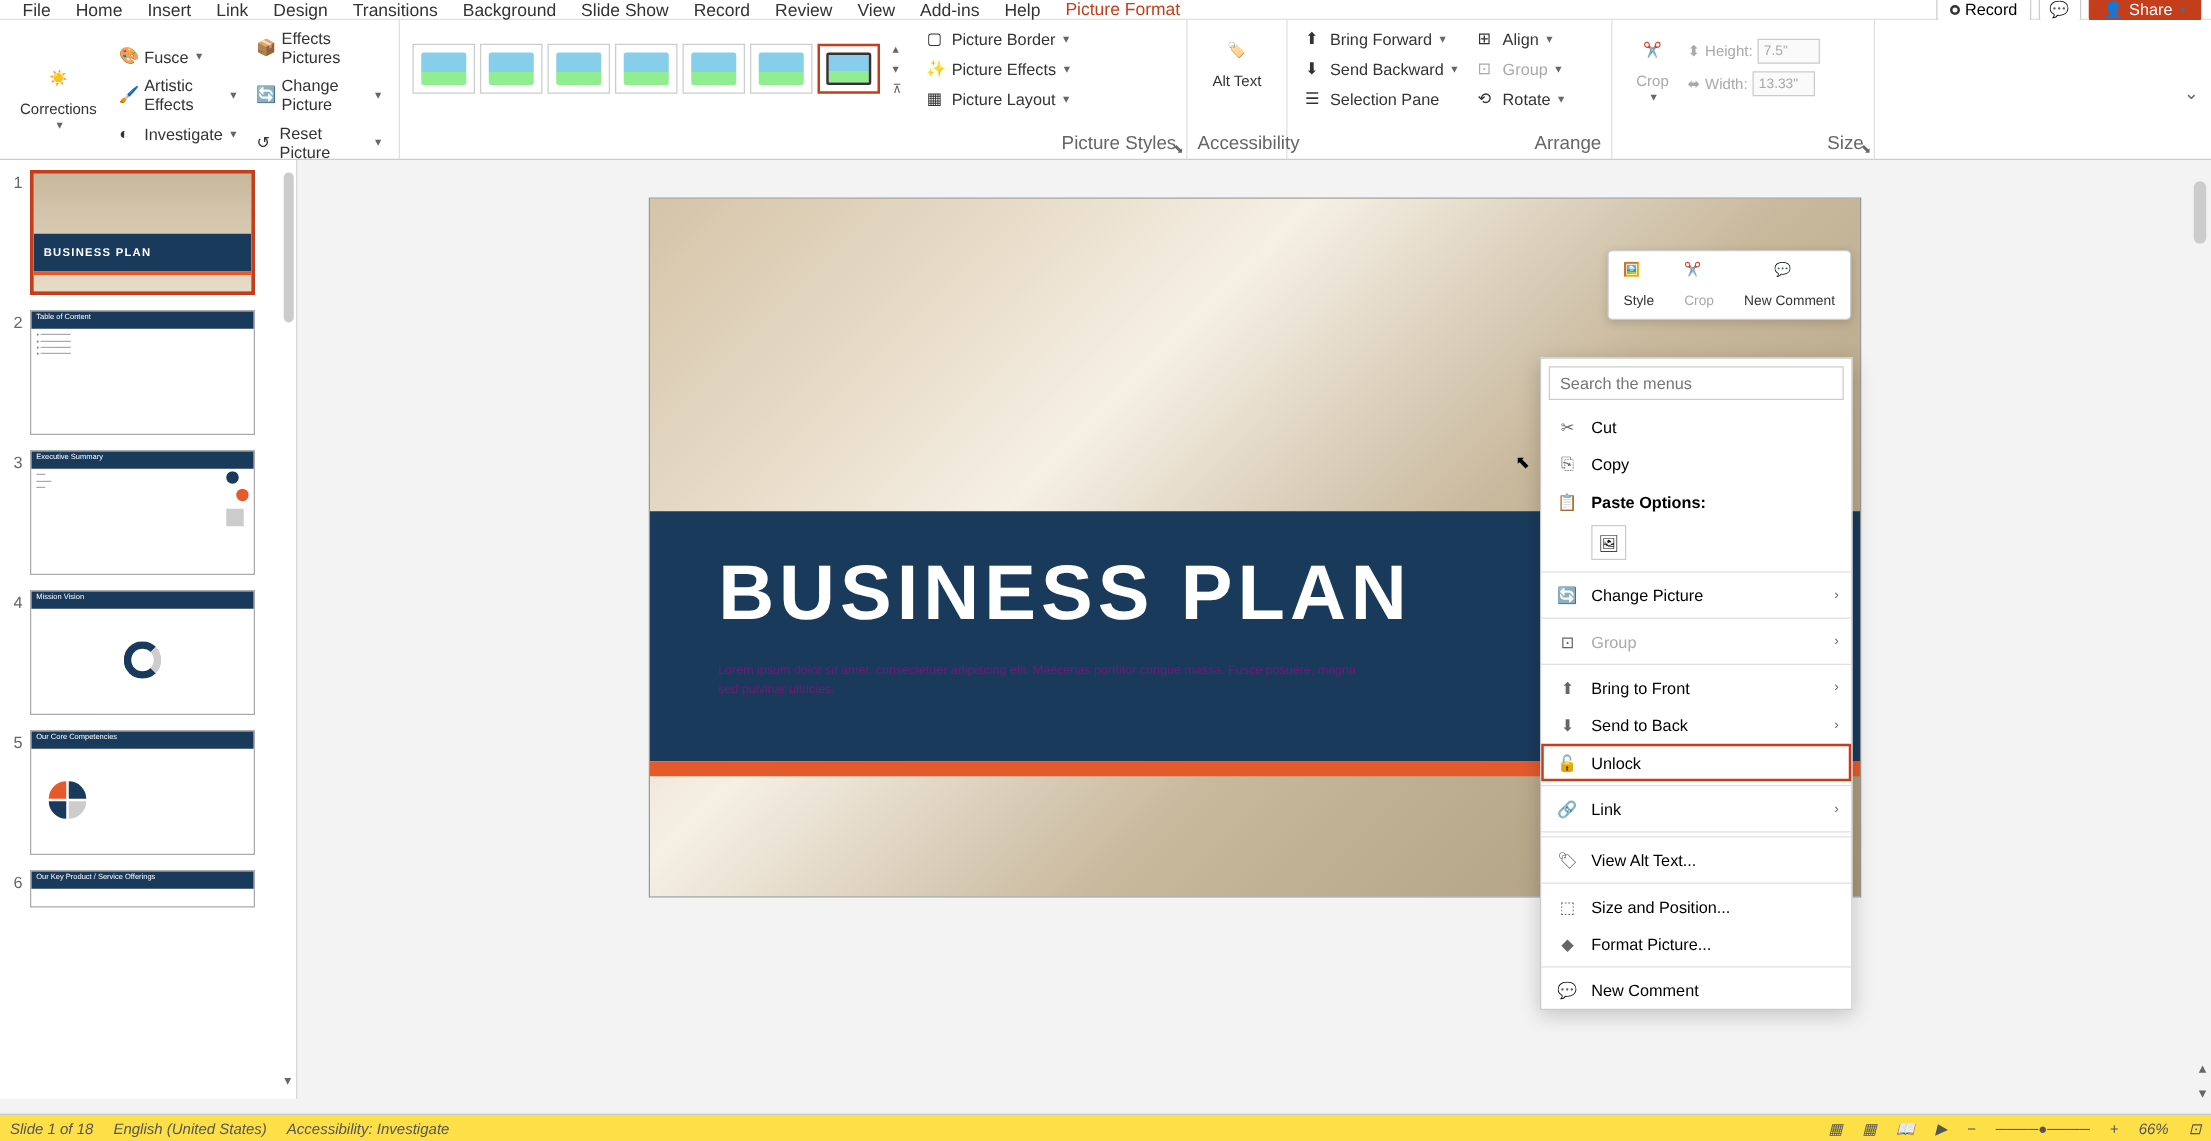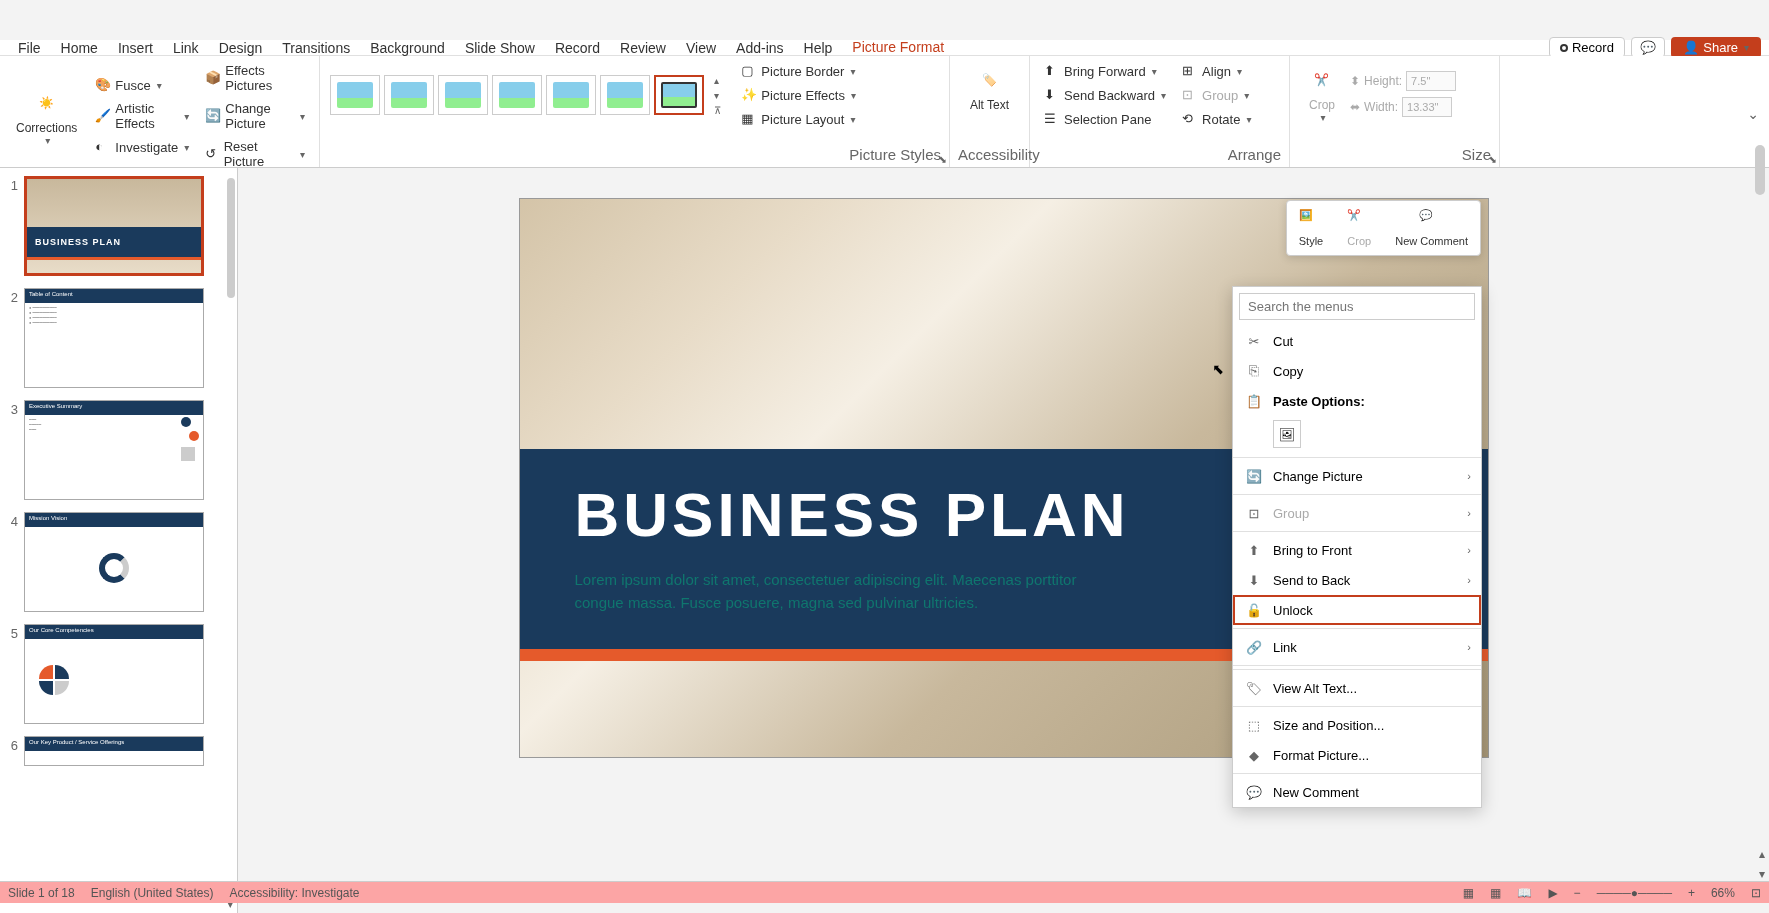--- a/index.html
+++ b/index.html
@@ -1,19 +1,19 @@
 <!DOCTYPE html>
 <html><head>
 <meta charset="utf-8">
 <style>
 * { margin: 0; padding: 0; box-sizing: border-box; font-family: "Segoe UI", Arial, sans-serif; }
 body { background: #f3f3f3; width: 1769px; height: 913px; overflow: hidden; position: relative; }
 
 
-.menubar { display: flex; align-items: center; background: #fff; height: 16px; padding: 0 8px; border-bottom: 1px solid #e0e0e0; margin-top: 40px; }
+.menubar { display: flex; align-items: center; background: #fff; height: 16px; padding: 0 8px; border-bottom: 1px solid #e0e0e0; }
 .menubar .tab { padding: 4px 10px; font-size: 14px; color: #333; cursor: pointer; }
 .menubar .tab.active { color: #c43e1c; border-bottom: 2px solid #c43e1c; font-weight: 500; }
 .menubar .spacer { flex: 1; }
 .menubar .right-controls { display: flex; gap: 6px; align-items: center; }
 .rec-btn { border: 1px solid #ccc; border-radius: 4px; padding: 2px 10px; font-size: 13px; display: flex; align-items: center; gap: 4px; background: #fff; }
 .rec-dot { width: 8px; height: 8px; border-radius: 50%; border: 2px solid #333; display: inline-block; }
 .comment-btn { border: 1px solid #ccc; border-radius: 4px; padding: 2px 8px; font-size: 13px; background: #fff; }
 .share-btn { background: #c43e1c; color: #fff; border: none; border-radius: 4px; padding: 3px 12px; font-size: 13px; display: flex; align-items: center; gap: 4px; }
 
 
@@ -43,21 +43,21 @@
 .slide-thumb { width: 180px; height: 100px; border: 1px solid #aaa; background: #fff; position: relative; overflow: hidden; cursor: pointer; }
 .slide-thumb.active { border: 3px solid #c43e1c; }
 .thumb-scroll { position: absolute; right: 2px; top: 10px; width: 8px; height: 120px; background: #ccc; border-radius: 4px; }
 
 
 .canvas-area { flex: 1; display: flex; align-items: flex-start; justify-content: center; padding: 30px 20px; position: relative; background: #f3f3f3; }
 .slide { width: 970px; height: 560px; background: #fff; border: 1px solid #999; position: relative; overflow: hidden; }
 .slide-bg { position: absolute; inset: 0; background: linear-gradient(135deg, #d4c4a8 0%, #e8dcc8 20%, #f5efe4 35%, #c8b89c 60%, #a89878 100%); }
 .slide-band { position: absolute; left: 0; right: 0; top: 250px; height: 200px; background: #1a3a5c; }
 .slide-title { position: absolute; top: 280px; left: 55px; font-size: 62px; font-weight: 900; color: #fff; letter-spacing: 4px; }
-.slide-sub { position: absolute; top: 370px; left: 55px; width: 520px; font-size: 15px; color: #0f766e; line-height: 1.5; }
+.slide-sub { position: absolute; top: 370px; left: 55px; width: 520px; font-size: 10px; color: #701a75; line-height: 1.5; }
 .slide-orange { position: absolute; left: 0; right: 0; top: 450px; height: 12px; background: #e55a2b; }
 
 
 .mini-toolbar { position: absolute; top: 200px; right: 288px; background: #fff; border: 1px solid #ccc; border-radius: 4px; box-shadow: 0 2px 8px rgba(0,0,0,0.15); display: flex; padding: 4px; gap: 8px; z-index: 20; }
 .mini-btn { display: flex; flex-direction: column; align-items: center; padding: 4px 8px; font-size: 11px; color: #333; cursor: pointer; }
 .mini-btn.disabled { color: #aaa; }
 .mini-btn .icon { width: 24px; height: 24px; margin-bottom: 2px; }
 
 
 .context-menu { position: absolute; top: 286px; right: 287px; width: 250px; background: #fff; border: 1px solid #ccc; box-shadow: 0 4px 16px rgba(0,0,0,0.2); z-index: 30; font-size: 13px; }
@@ -73,21 +73,21 @@
 
 
 .cursor-mock { position: absolute; top: 361px; right: 545px; font-size: 14px; color: #000; z-index: 25; }
 
 
 .vscroll { position: absolute; right: 4px; top: 145px; width: 10px; height: 50px; background: #ccc; border-radius: 5px; }
 .nav-arrows { position: absolute; right: 2px; bottom: 30px; display: flex; flex-direction: column; gap: 2px; }
 .nav-arrows span { font-size: 12px; color: #666; cursor: pointer; padding: 2px; }
 
 
-.statusbar { position: absolute; bottom: 10px; left: 0; right: 0; height: 22px; background: #fca5a5; border-top: 1px solid #ccc; display: flex; align-items: center; font-size: 12px; color: #555; padding: 0 8px; gap: 16px; }
+.statusbar { position: absolute; bottom: 0; left: 0; right: 0; height: 22px; background: #fde047; border-top: 1px solid #ccc; display: flex; align-items: center; font-size: 12px; color: #555; padding: 0 8px; gap: 16px; font-style: italic; }
 .statusbar .spacer { flex: 1; }
 .zoom { font-size: 12px; }
 
 
 .th1-bg { position:absolute; inset:0; background: linear-gradient(#c8b89c, #e8dcc8); }
 .th1-band { position:absolute; left:0; right:0; top:48px; height:30px; background:#1a3a5c; display:flex; align-items:center; padding-left:8px; }
 .th1-title { color:#fff; font-size:9px; font-weight:bold; letter-spacing:1px; }
 .th1-orange { position:absolute; left:0; right:0; top:78px; height:3px; background:#e55a2b; }
 .th-header { position:absolute; left:0; right:0; top:0; height:14px; background:#1a3a5c; color:#fff; font-size:6px; padding:2px 4px; }
 .th-body { position:absolute; top:16px; left:4px; right:4px; bottom:4px; font-size:4px; color:#888; overflow:hidden; }

